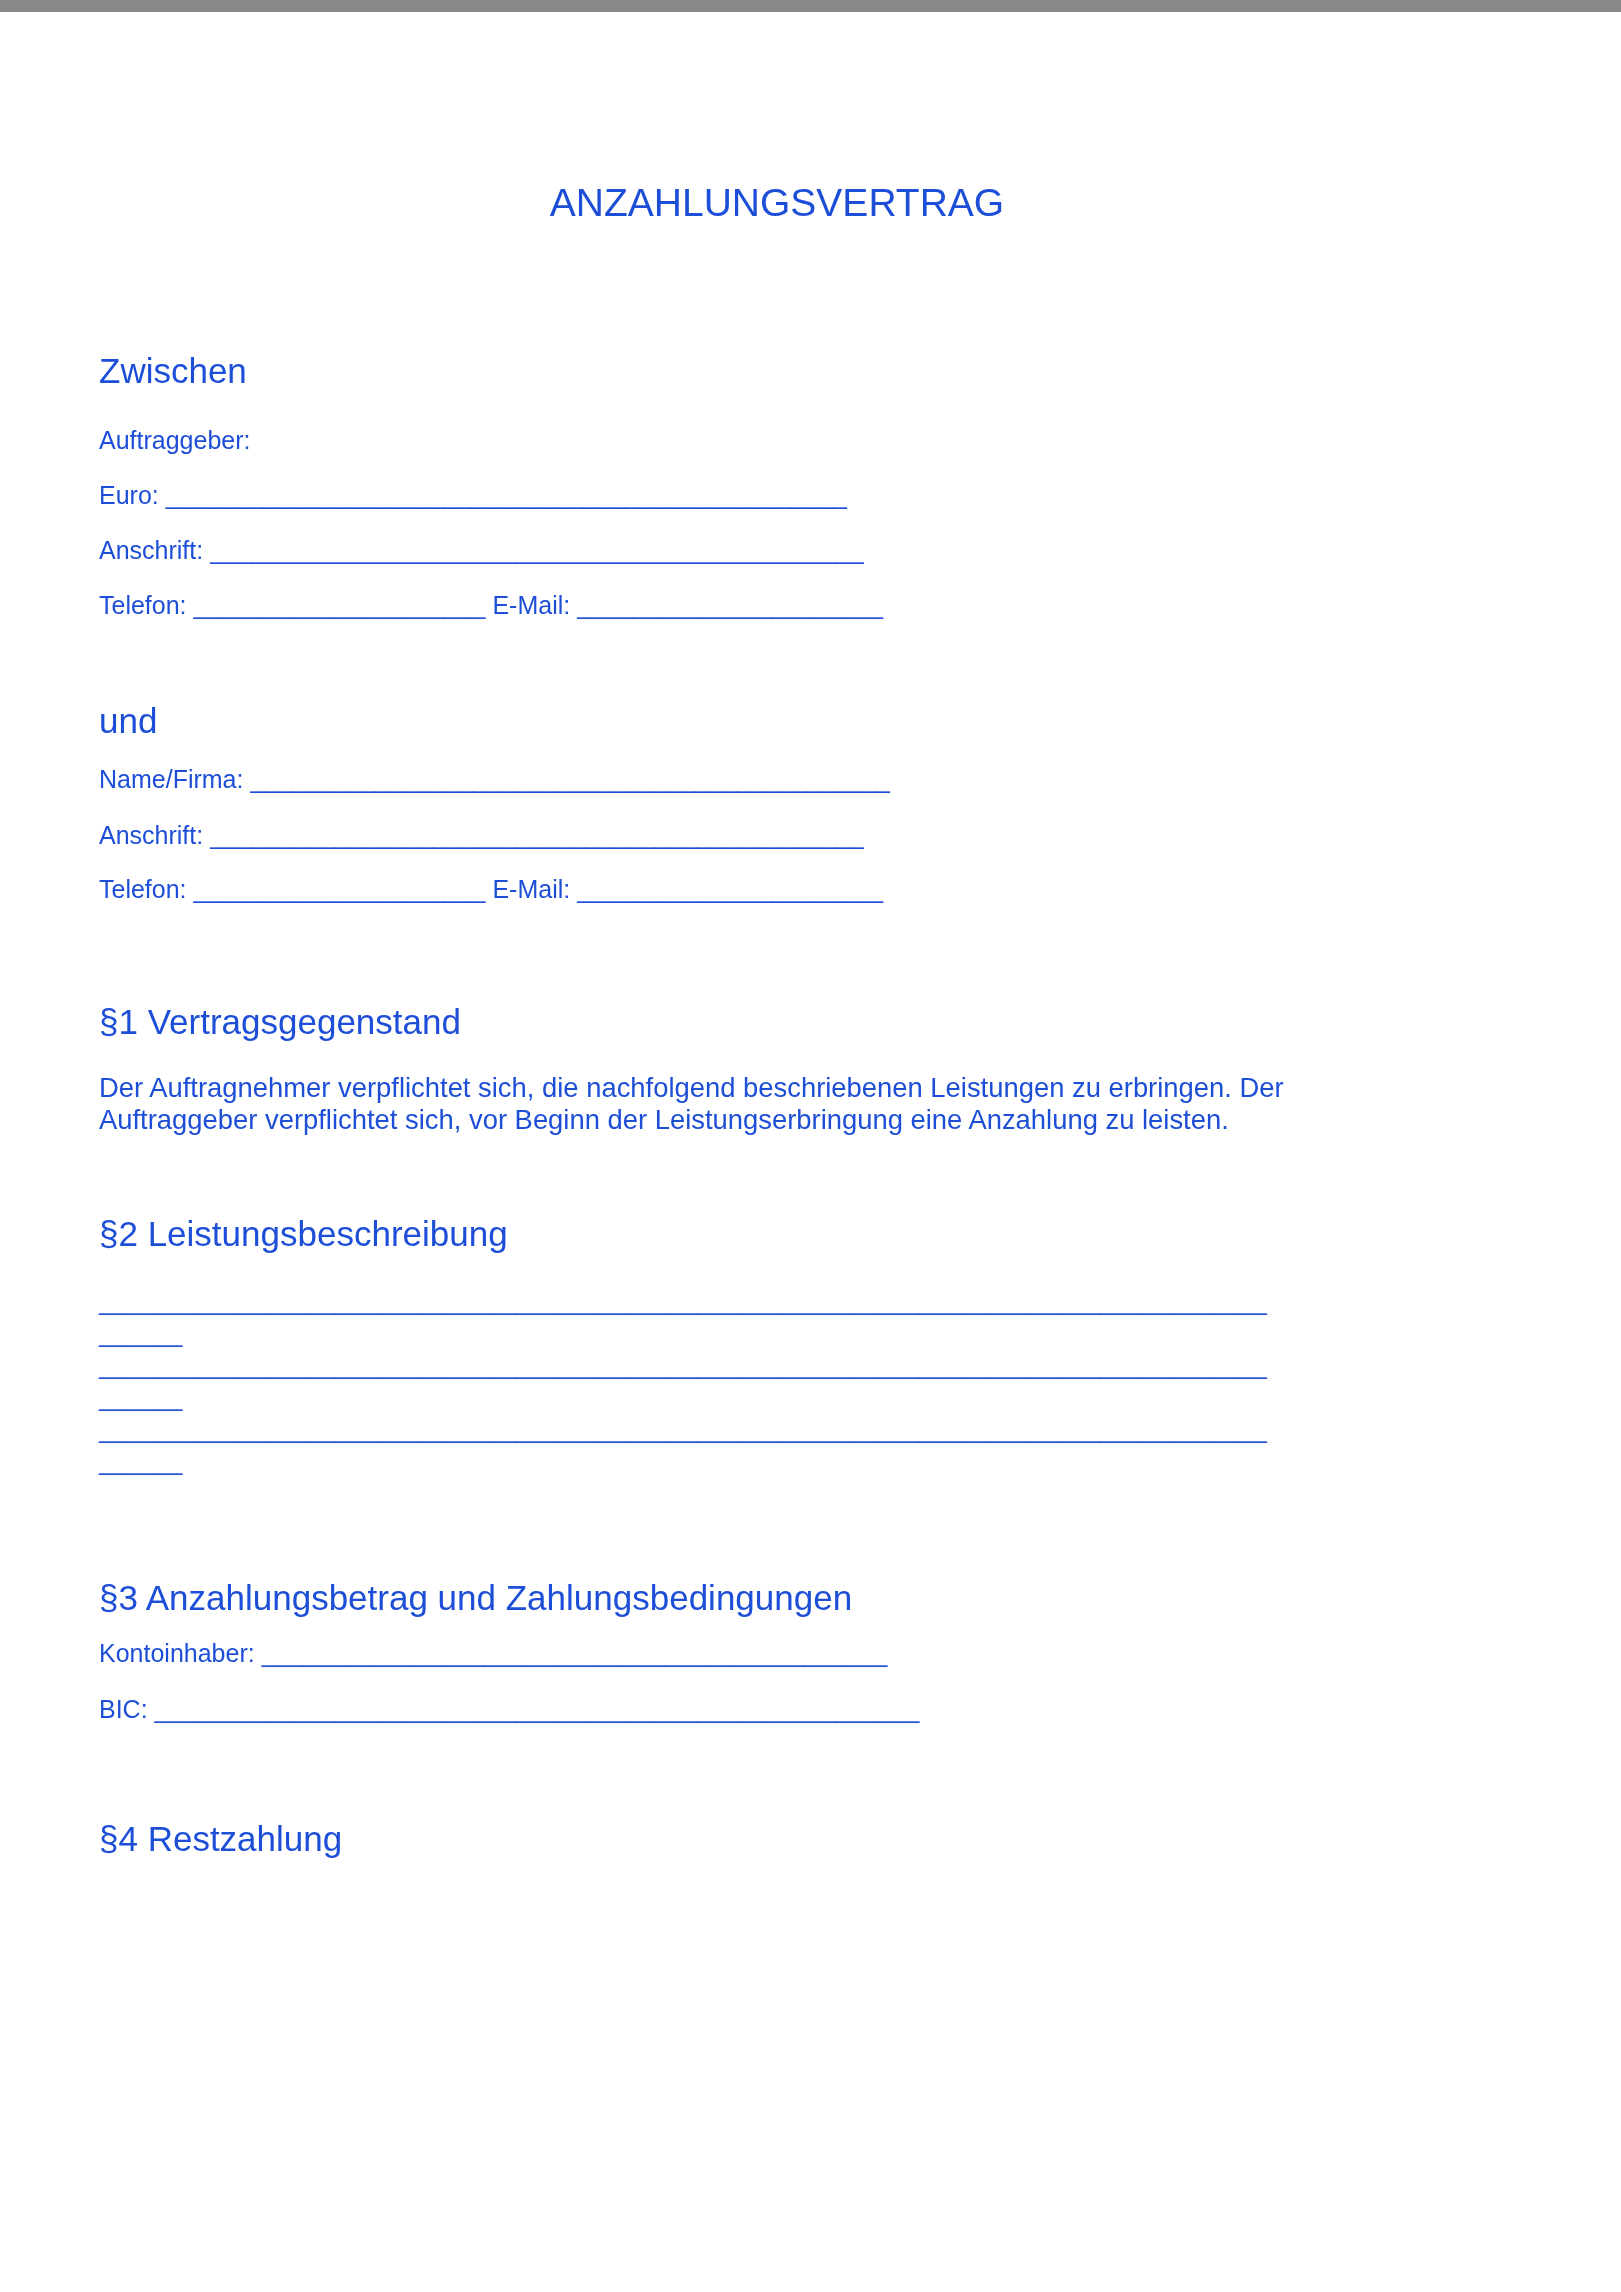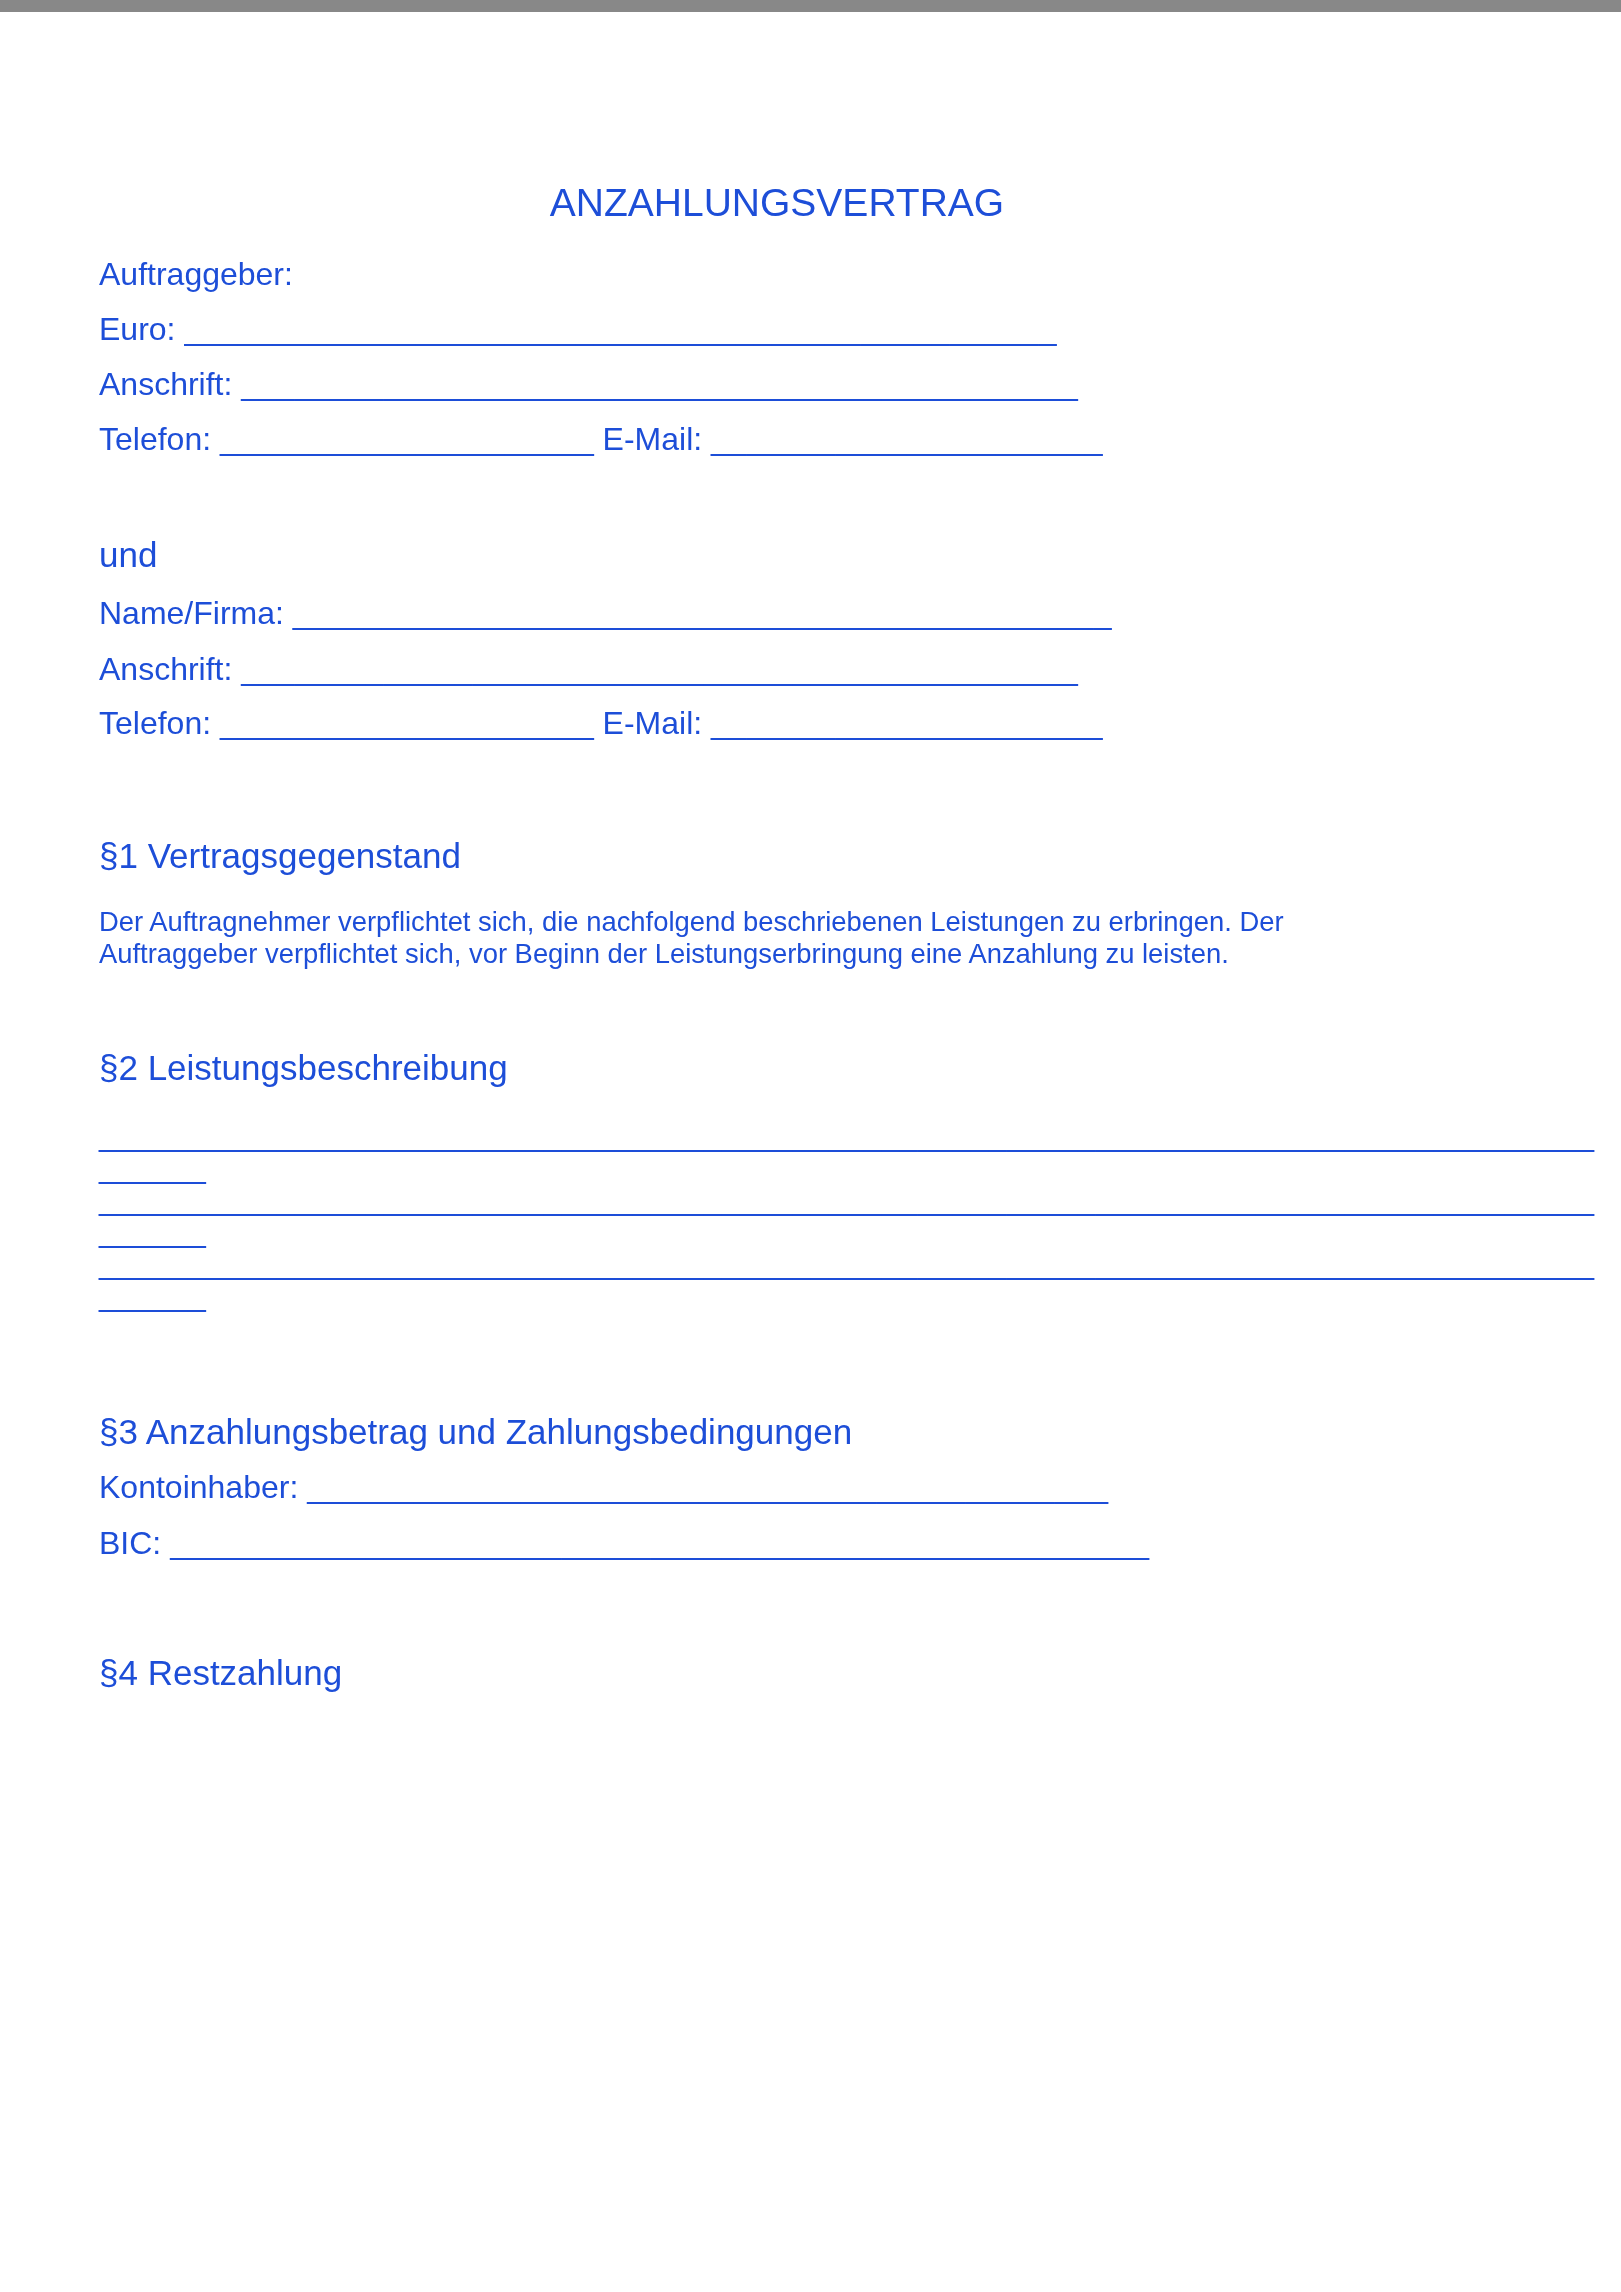--- a/index.html
+++ b/index.html
@@ -25,33 +25,34 @@
     font-size: 35px;
     line-height: 41px;
     font-weight: 400;
   }
   .bodyline {
     font-size: 27.4px;
     line-height: 32px;
     font-weight: 400;
   }
   .row {
-    font-size: 32px;
+    font-size: 25px;
     line-height: 32px;
     font-weight: 400;
     white-space: pre;
   }
 </style>
 </head>
 <body>
 
 <div class="page">
 
   <div class="doc-title">ANZAHLUNGSVERTRAG</div>
 
+  <div class="heading" style="margin-top:125px">Zwischen</div>
 
   <div class="row" style="margin-top:33px">Auftraggeber:</div>
 
   <div class="row" style="margin-top:22.5px"><span>Euro: </span><span>_________________________________________________</span></div>
 
   <div class="row" style="margin-top:23.5px"><span>Anschrift: </span><span>_______________________________________________</span></div>
 
   <div class="row" style="margin-top:22.5px"><span>Telefon: </span><span>_____________________</span><span> E-Mail: </span><span>______________________</span></div>
 
   <div class="heading" style="margin-top:79px">und</div>

